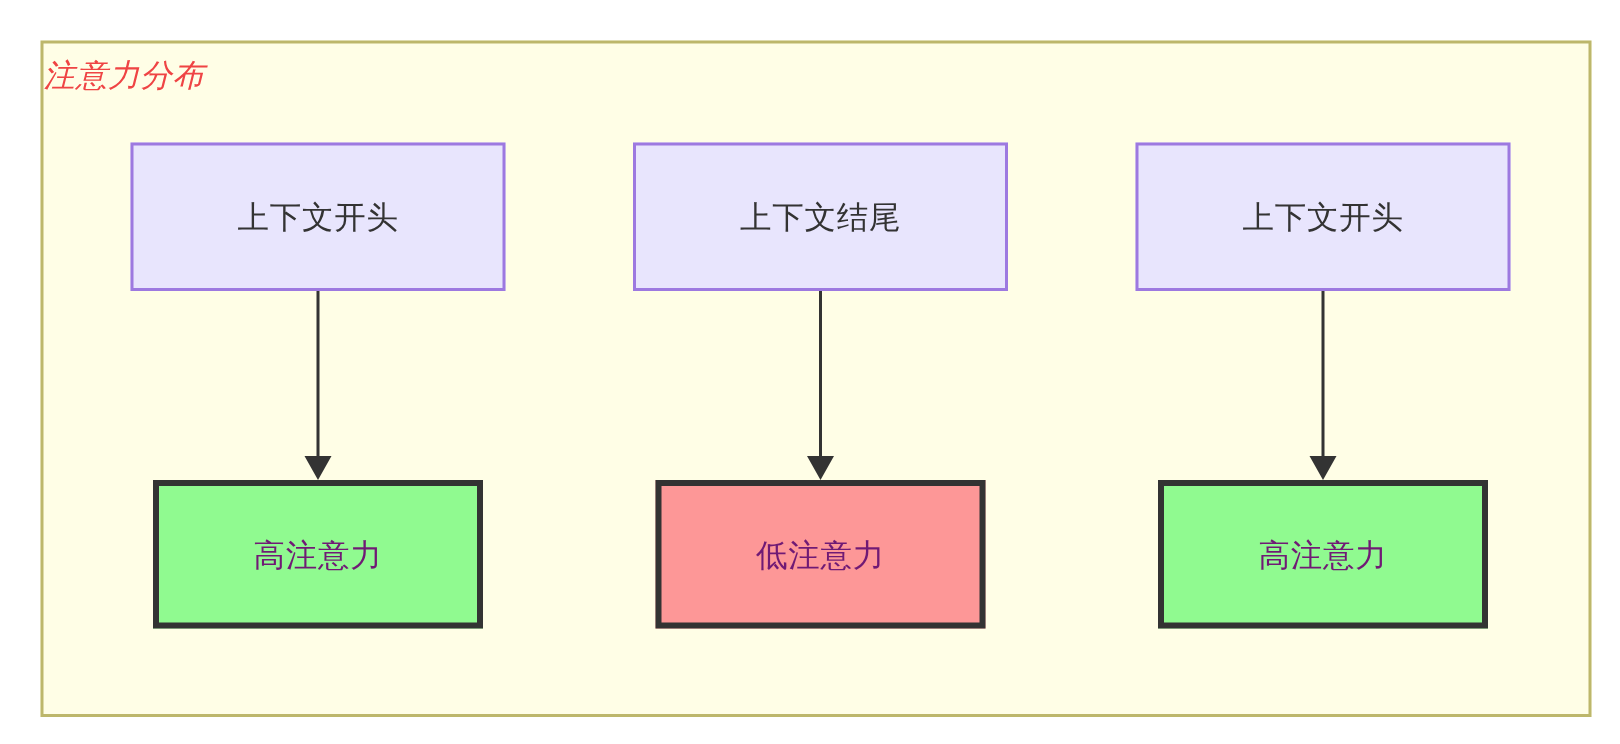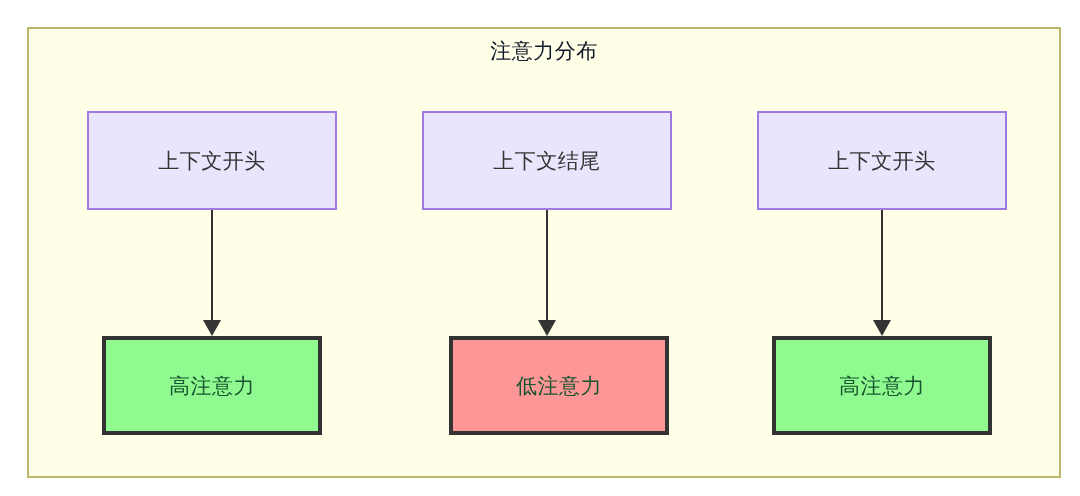--- a/index.html
+++ b/index.html
@@ -31,32 +31,33 @@
     background: #fffee6;
     border: 2px solid #bdb76b;
     box-sizing: border-box;
   }
 
   .subgraph-title {
     position: absolute;
     left: 0;
     right: 0;
     top: 8px;
-    text-align: center;
+    text-align: left;
     font-size: 21px;
-    color: #0f172a;
+    color: #ef4444;
     line-height: 28px;
     letter-spacing: 0.5px;
     white-space: nowrap;
+    font-style: italic;
   }
 
   
   .column {
     position: absolute;
-    top: 16px;
+    top: 0;
     width: 250px;
     height: 451px;
   }
   .column.col-0 { left: 58px; }
   .column.col-1 { left: 393px; }
   .column.col-2 { left: 728px; }
 
   
   .node-top {
     position: absolute;
@@ -85,24 +86,24 @@
     top: 291px;
     width: 220px;
     height: 99px;
     border: 4px solid #333333;
     box-sizing: border-box;
     display: flex;
     align-items: center;
     justify-content: center;
   }
   .node-bottom.fill-green { background: #90fa90; }
-  .node-bottom.fill-red   { background: #fd9797; margin-left: 12px; }
+  .node-bottom.fill-red   { background: #fd9797; }
   .node-bottom .node-label {
     font-size: 21px;
-    color: #14532d;
+    color: #701a75;
     letter-spacing: 0.5px;
     white-space: nowrap;
   }
 
   
   .connector {
     position: absolute;
     left: 125px;
     top: 165px;
     width: 2px;

